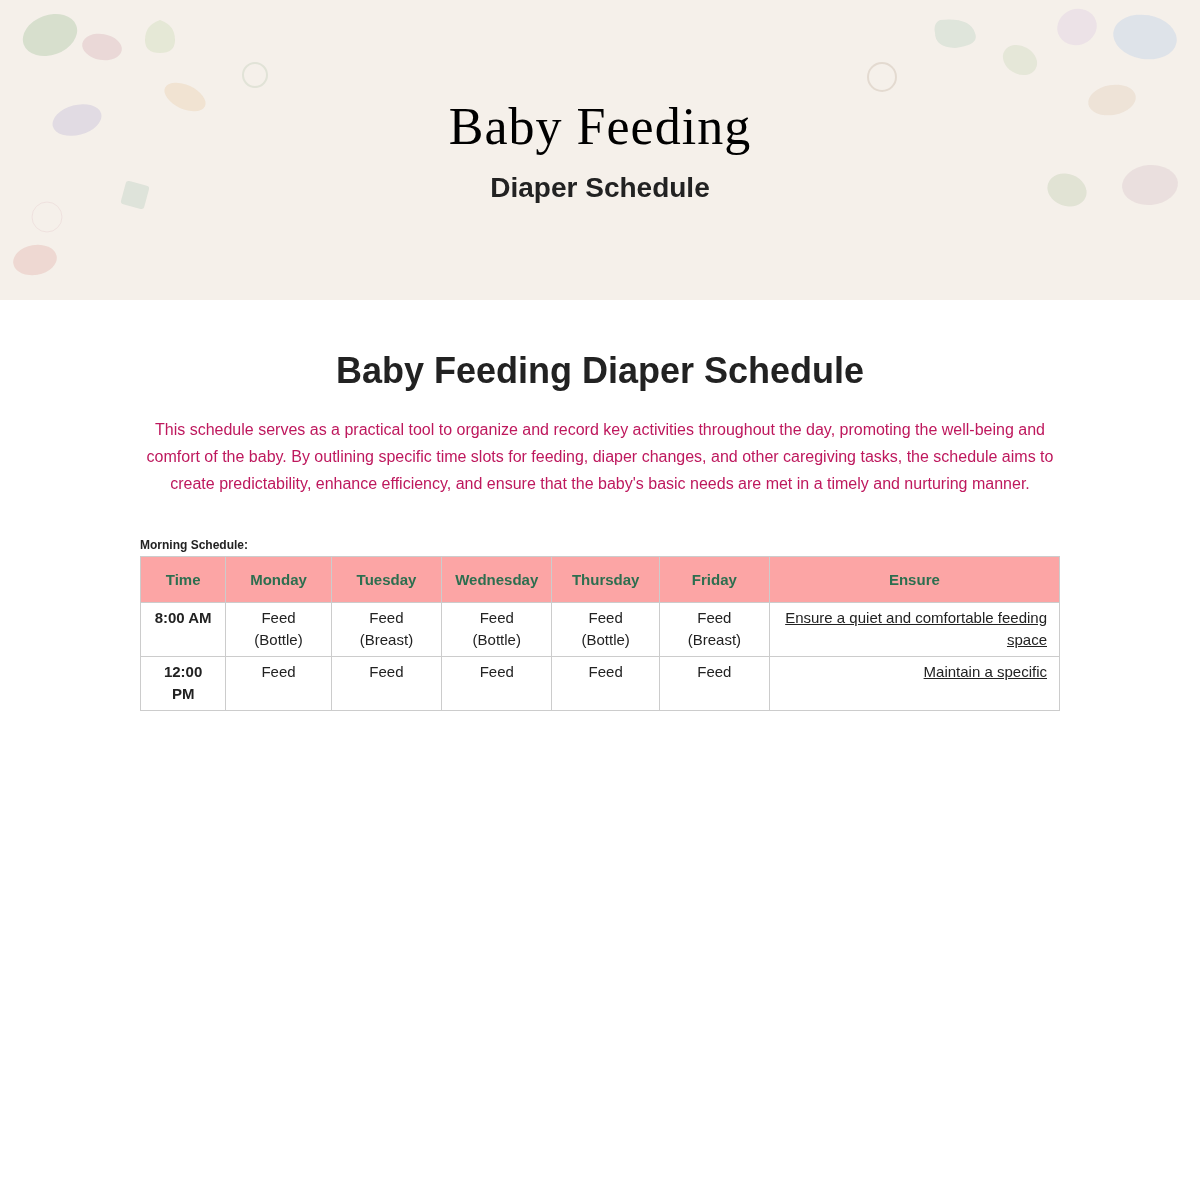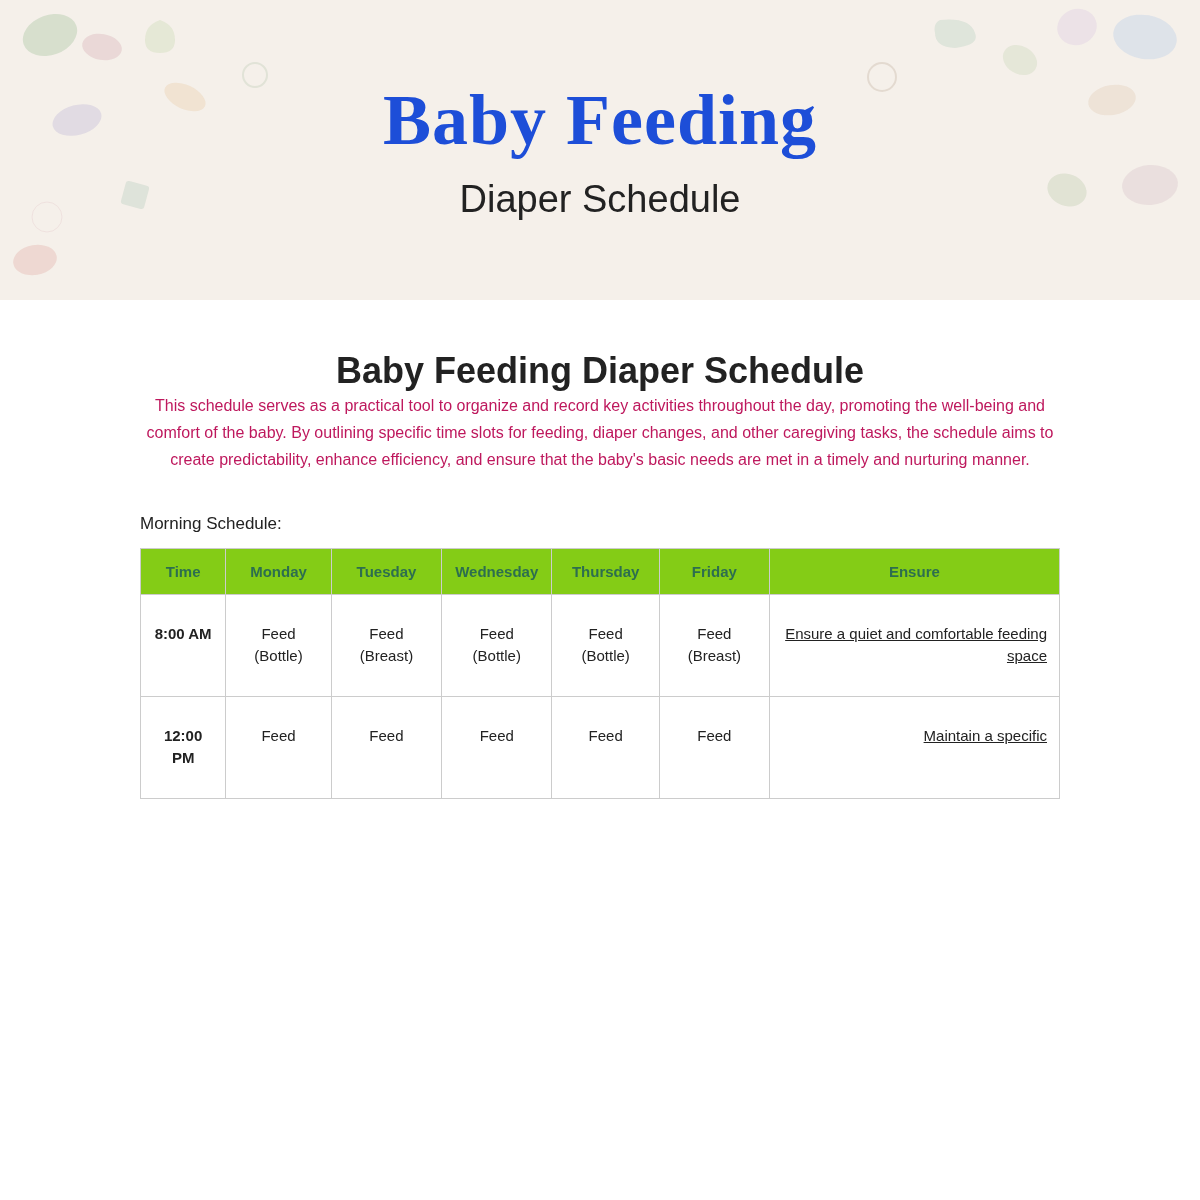--- a/index.html
+++ b/index.html
@@ -17,86 +17,87 @@
       width: 100%;
       height: 300px;
       background: #f5f0ea;
       display: flex;
       flex-direction: column;
       align-items: center;
       justify-content: center;
       overflow: hidden;
     }
     .header-title {
-      font-size: 72px;
-      font-weight: 700;
-      color: #1d4ed8;
+      font-size: 52px;
+      font-weight: 400;
+      color: #000000;
       font-family: Georgia, serif;
       letter-spacing: 1px;
       z-index: 2;
       position: relative;
     }
     .header-subtitle {
-      font-size: 38px;
-      font-weight: 400;
+      font-size: 28px;
+      font-weight: 700;
       color: #222;
       font-family: Arial, sans-serif;
       z-index: 2;
       position: relative;
       margin-top: 16px;
     }
 
     
     .content {
       max-width: 1000px;
       margin: 0 auto;
       padding: 50px 40px 60px;
     }
 
     .page-title {
       font-size: 36px;
       font-weight: 900;
       text-align: center;
+      margin-bottom: 24px;
       font-family: Arial, sans-serif;
     }
 
     .description {
       font-size: 16px;
       line-height: 1.7;
       text-align: center;
       color: #be185d;
       margin-bottom: 40px;
       font-family: Arial, sans-serif;
     }
 
     .section-label {
-      font-size: 17px;
-      font-weight: 400;
-      margin-bottom: 14px;
+      font-size: 12px;
+      font-weight: 700;
+      margin-bottom: 4px;
       font-family: Arial, sans-serif;
     }
 
     table {
       width: 100%;
       border-collapse: collapse;
       font-family: Arial, sans-serif;
       font-size: 15px;
     }
 
     table th {
-      background: #84cc16;
+      background: #fca5a5;
       color: #2d6e4f;
       font-weight: 700;
       padding: 14px 10px;
       text-align: center;
       border: 1px solid #ccc;
     }
 
     table td {
-      padding: 28px 12px;
+      padding: 4px 12px;
       border: 1px solid #ccc;
       vertical-align: top;
       text-align: center;
       line-height: 1.5;
     }
 
     table td:first-child {
       font-weight: 900;
       text-align: center;
     }

